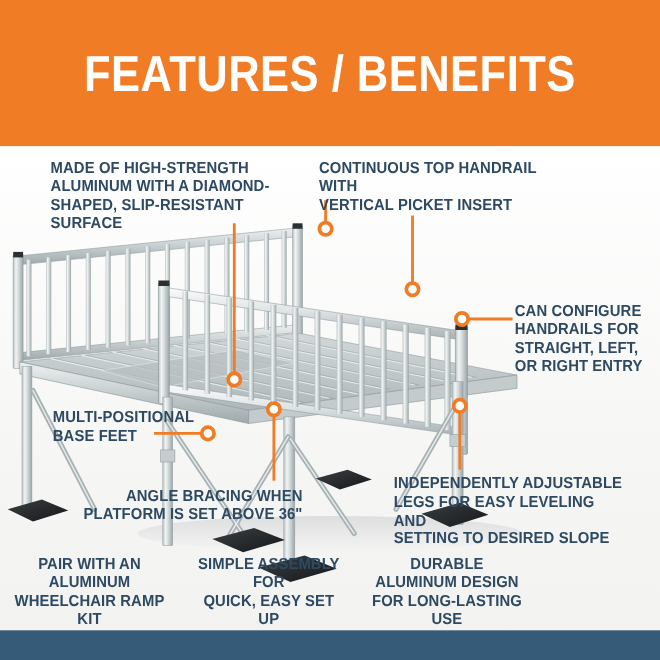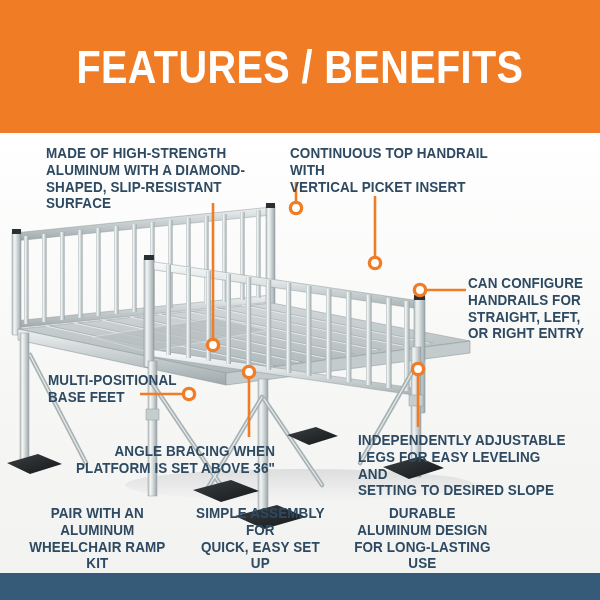--- a/index.html
+++ b/index.html
@@ -78,21 +78,21 @@
   .overlay {
     position: absolute;
     left: 0; top: 0;
     width: 600px; height: 600px;
     pointer-events: none;
   }
 
   
   .footer-row {
     position: absolute;
-    left: 16px; top: 505px;
+    left: 0; top: 505px;
     width: 488px;
     height: 68px;
     display: flex;
     align-items: flex-start;
   }
   .footer-item {
     flex: 1 1 0;
     text-align: center;
     color: #2e4a62;
     font-family: "Liberation Sans Narrow", "Liberation Sans", sans-serif;

